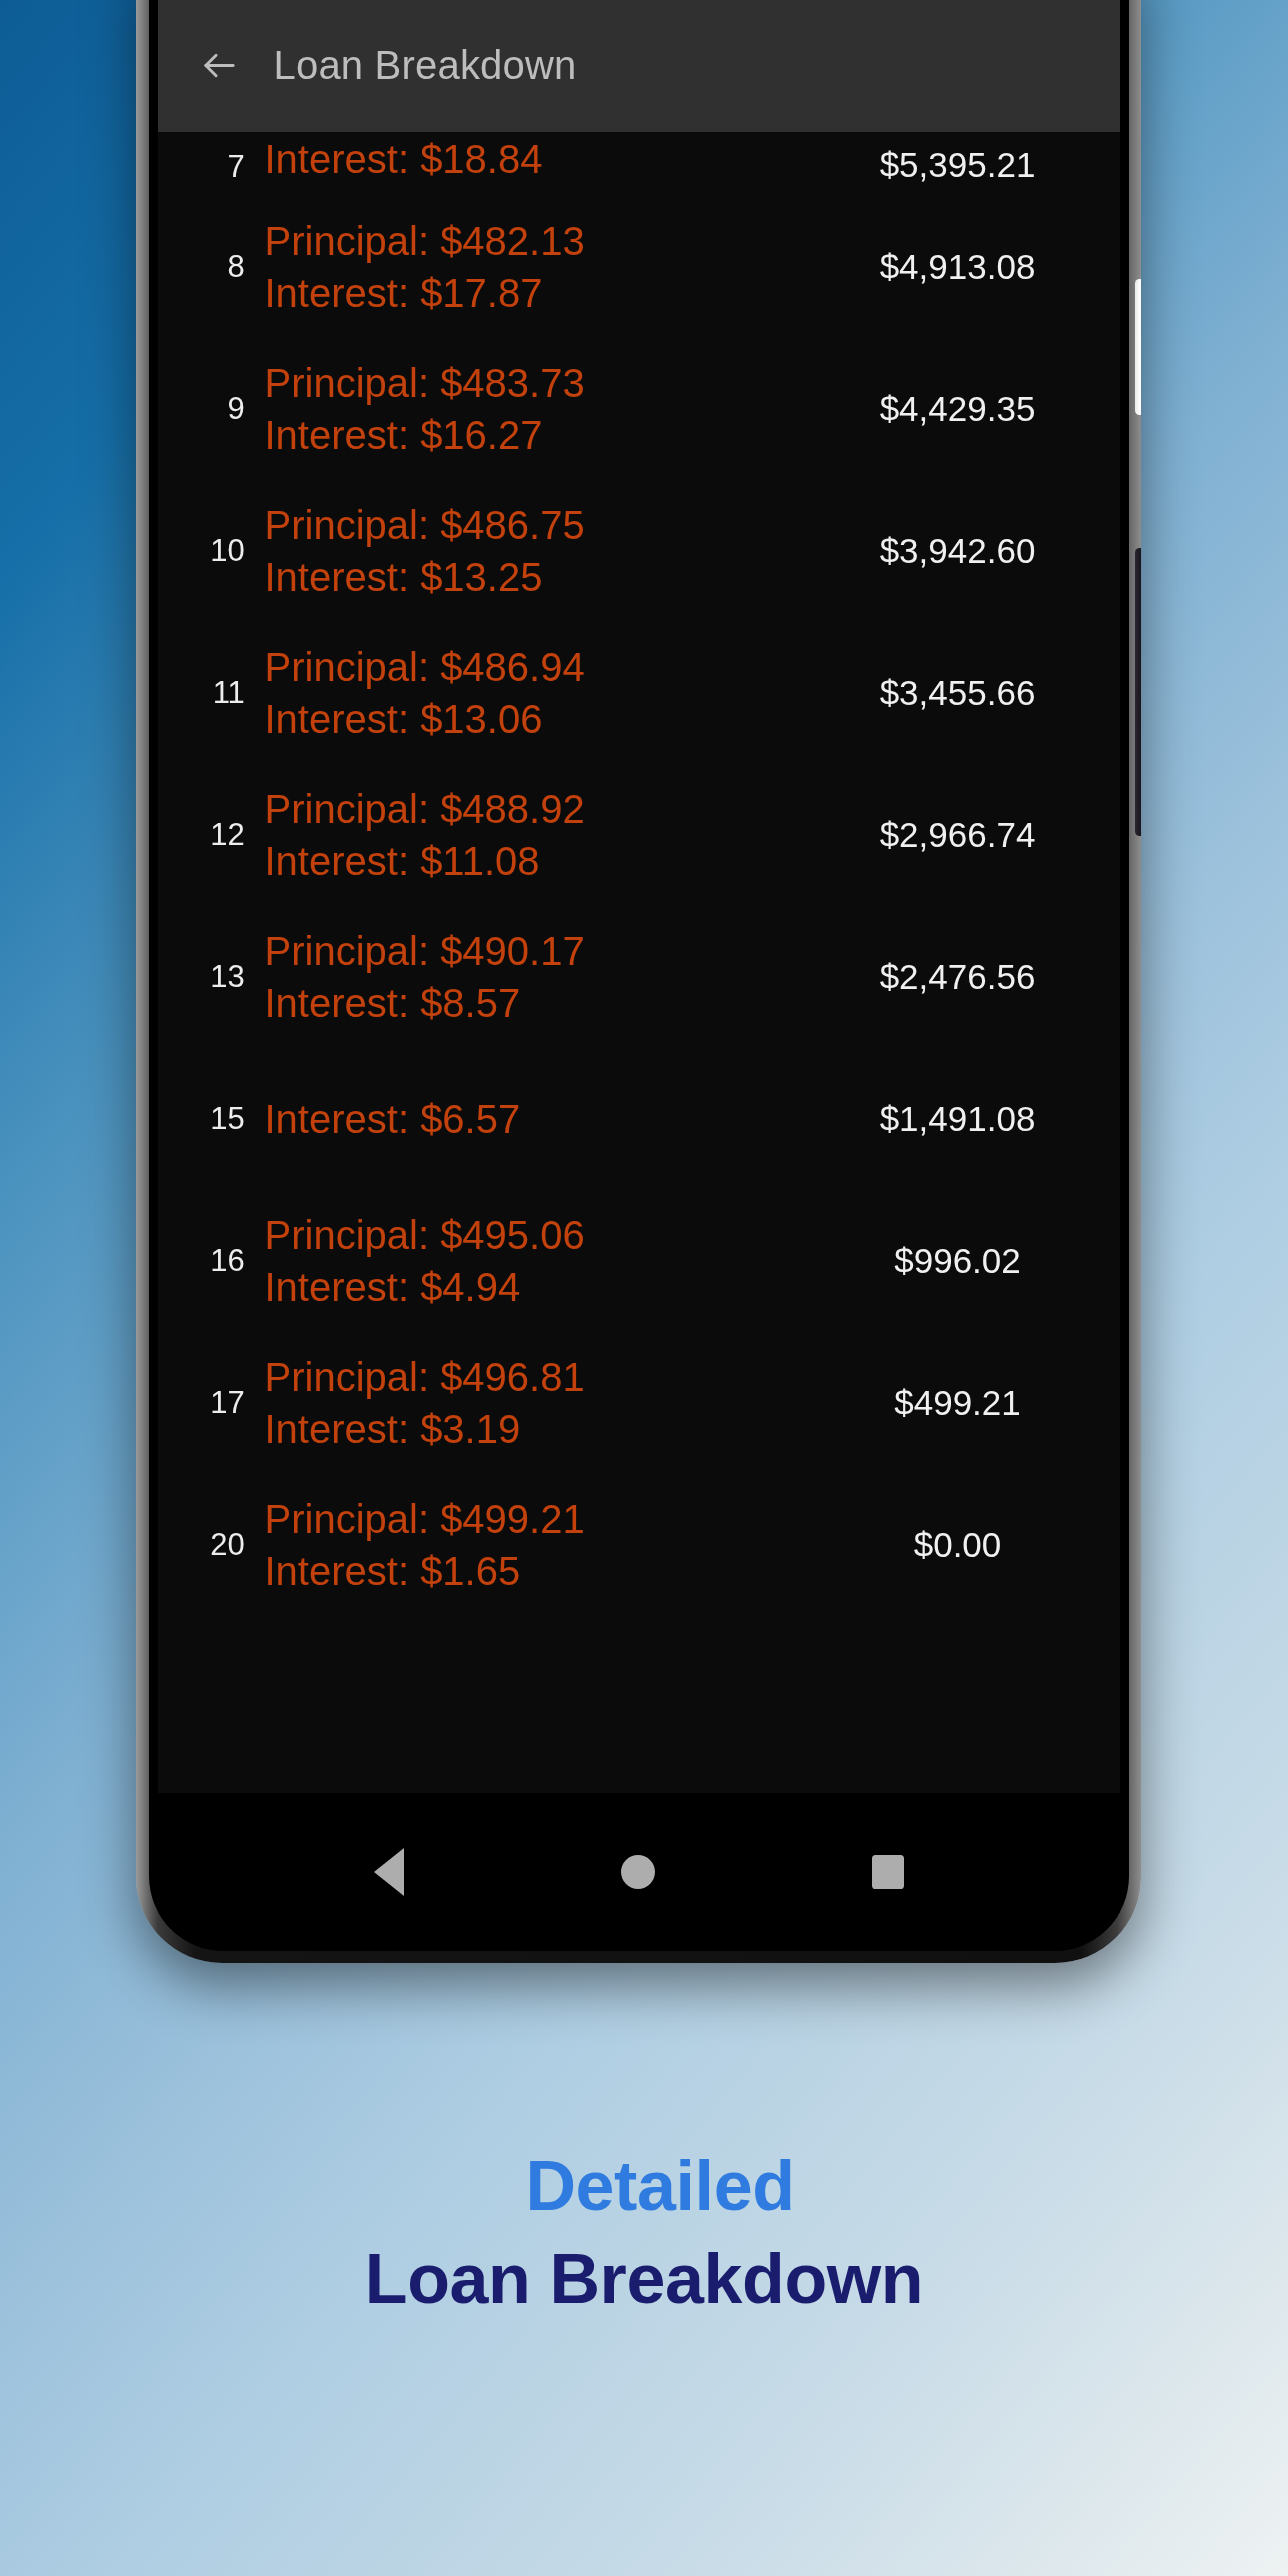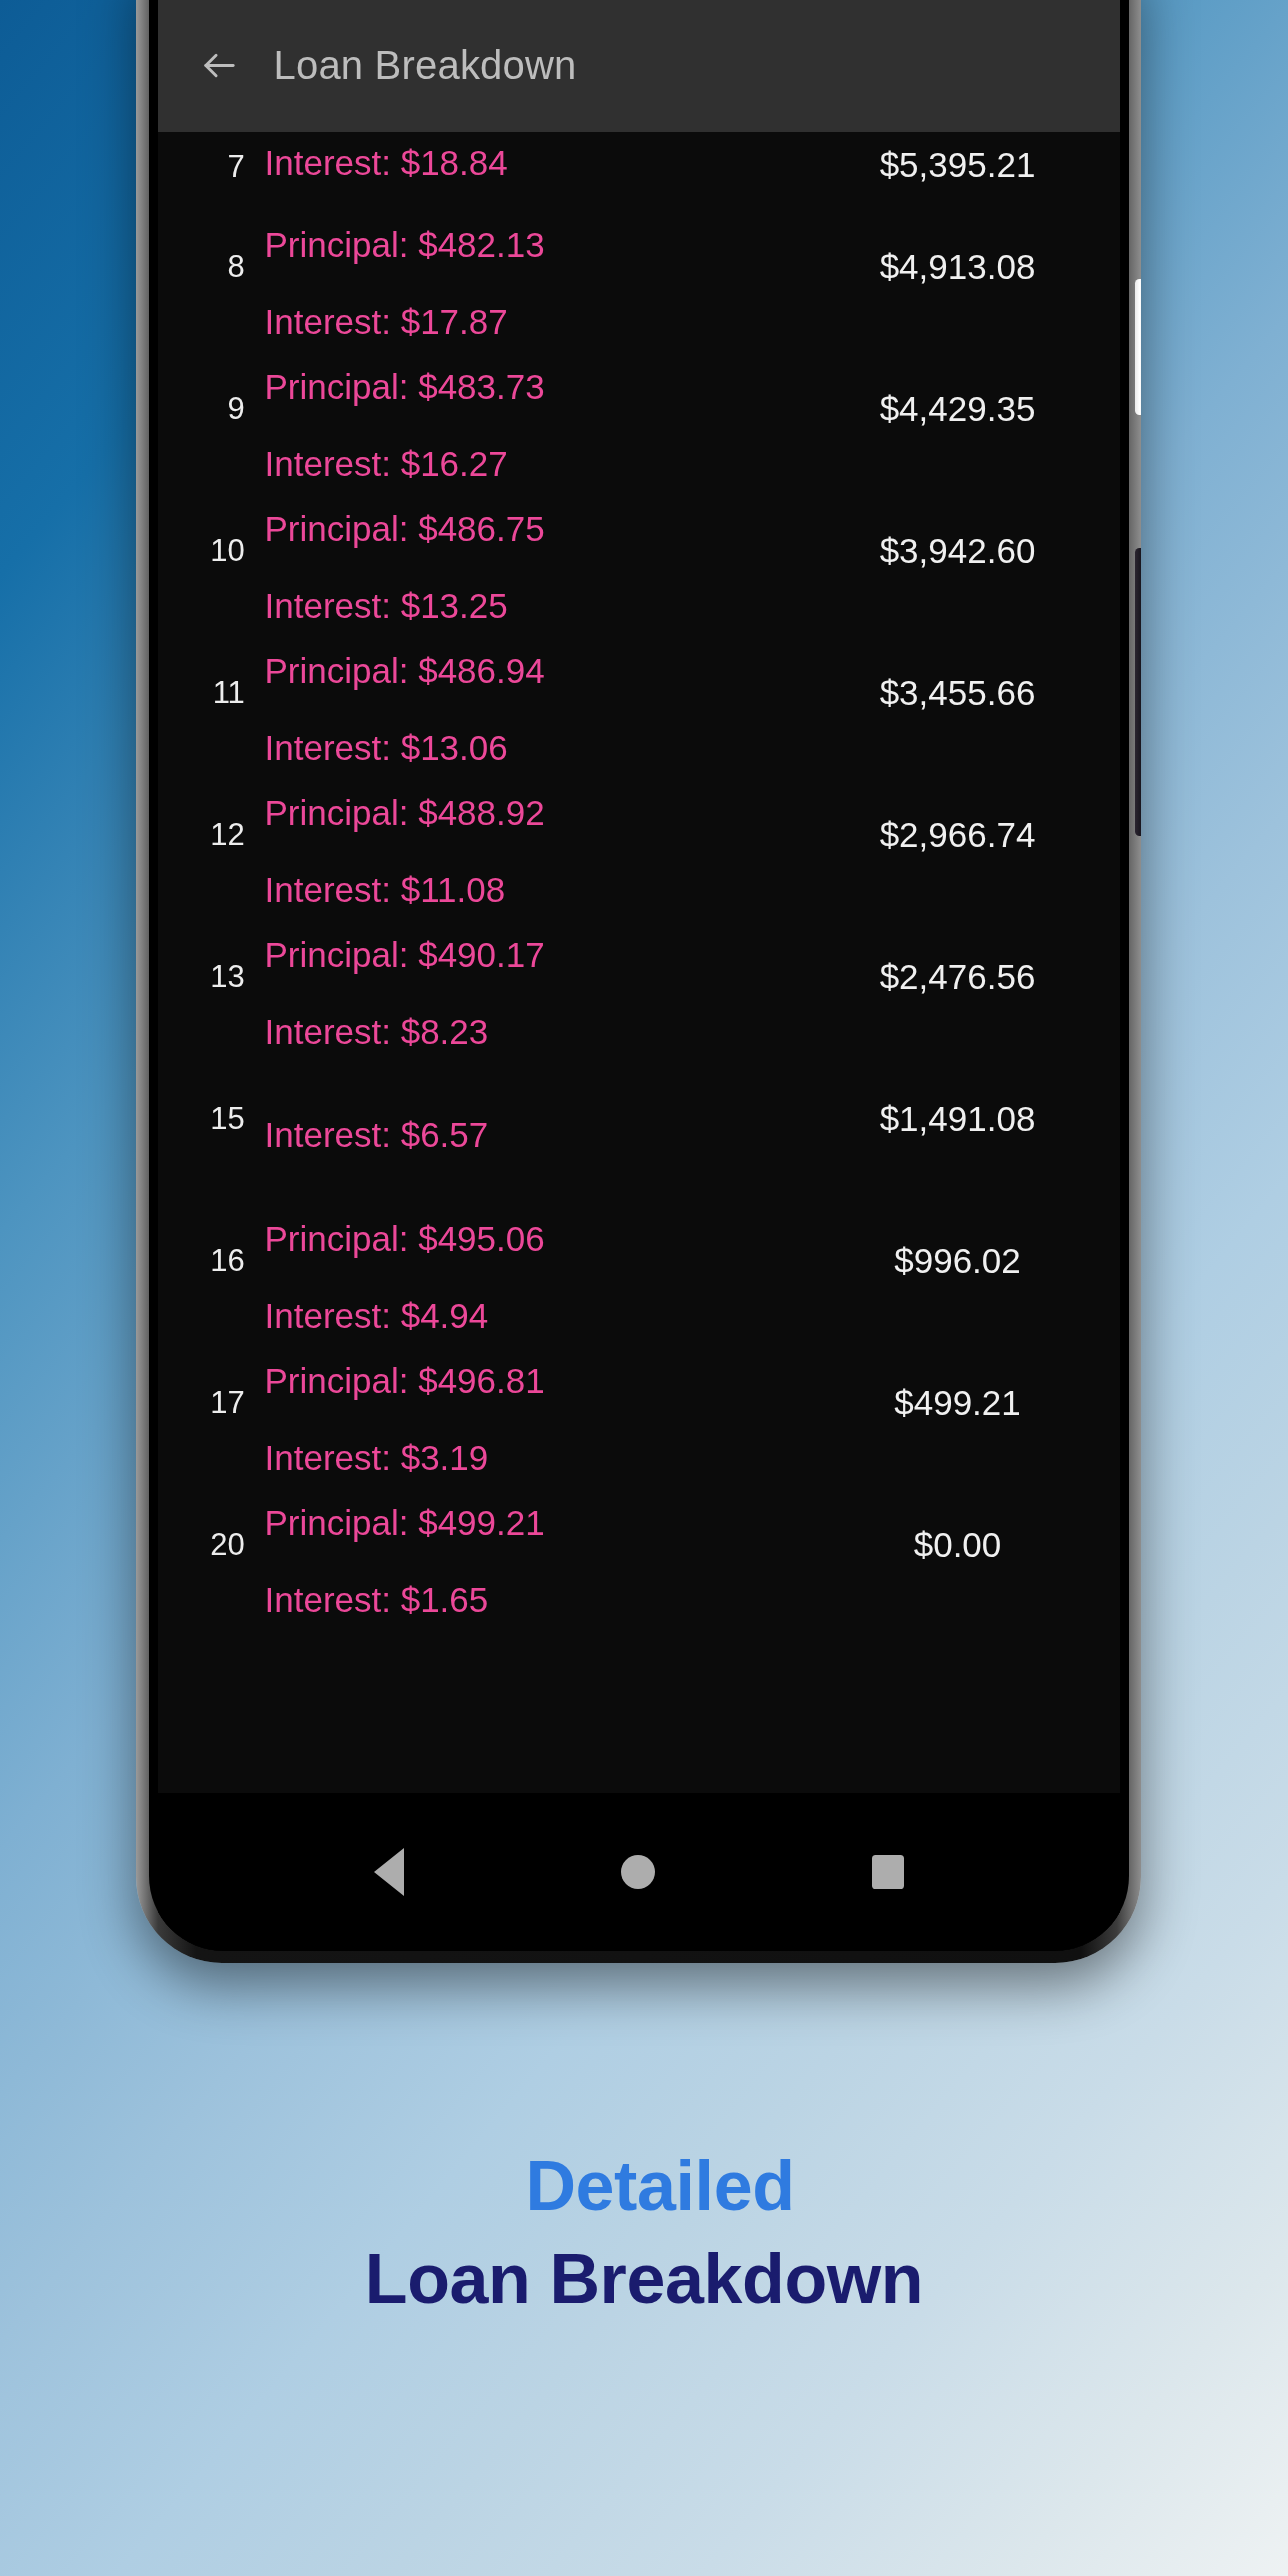--- a/index.html
+++ b/index.html
@@ -110,25 +110,24 @@
   .row-num {
     width:77px;
     flex:0 0 77px;
     text-align:right;
     font-size:31px;
     color:#EDEDED;
     padding-right:19.7px;
   }
   .row-main { flex:1 1 auto; }
   .row-line {
-    font-size:35px;
+    font-size:40px;
     line-height:1.30;
-    color:#ec4899;
+    color:#c2410c;
     white-space:nowrap;
-    margin-top:32px;
   }
   .row-balance {
     flex:0 0 auto;
     font-size:35px;
     color:#F0F0F0;
     text-align:center;
     white-space:nowrap;
     min-width:242px;
   }
 
@@ -239,21 +238,21 @@
               <div class="row-main">
                 <div class="row-line">Principal: $488.92</div>
                 <div class="row-line">Interest: $11.08</div>
               </div>
               <div class="row-balance">$2,966.74</div>
             </div>
             <div class="row">
               <div class="row-num">13</div>
               <div class="row-main">
                 <div class="row-line">Principal: $490.17</div>
-                <div class="row-line">Interest: $8.23</div>
+                <div class="row-line">Interest: $8.57</div>
               </div>
               <div class="row-balance">$2,476.56</div>
             </div>
             <div class="row">
               <div class="row-num">15</div>
               <div class="row-main">
                 <div class="row-line">Interest: $6.57</div>
               </div>
               <div class="row-balance">$1,491.08</div>
             </div>

